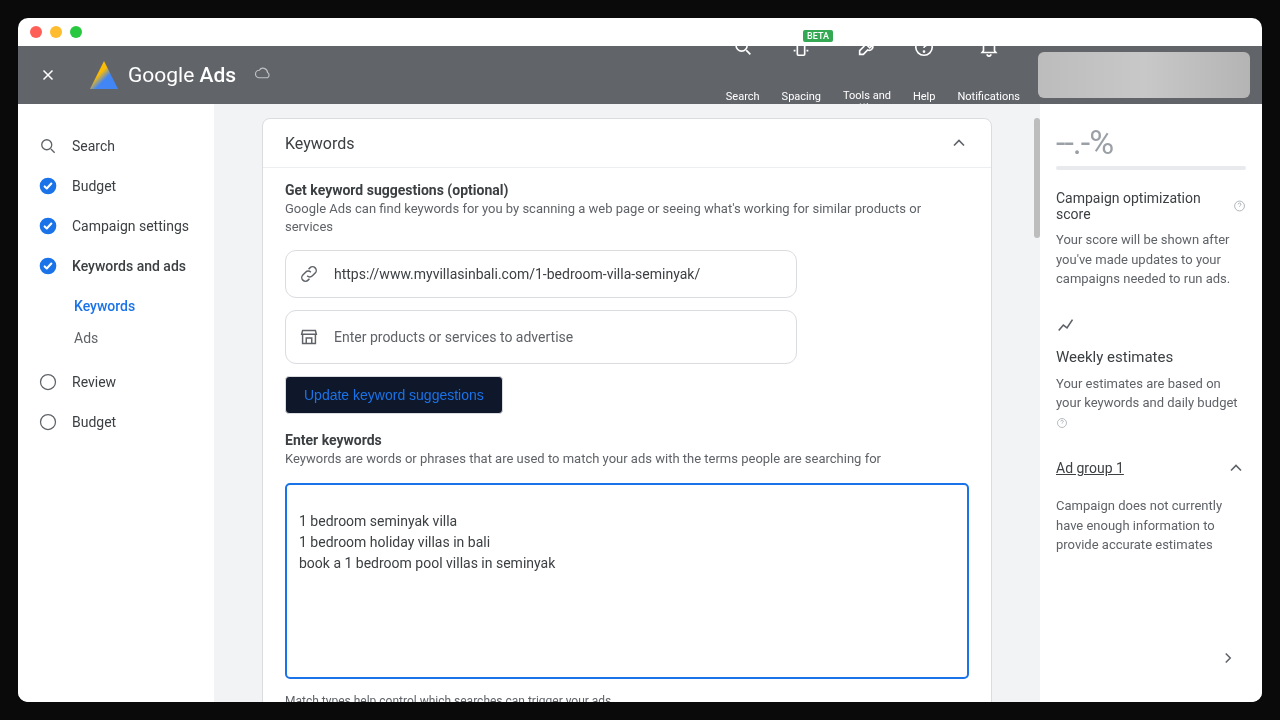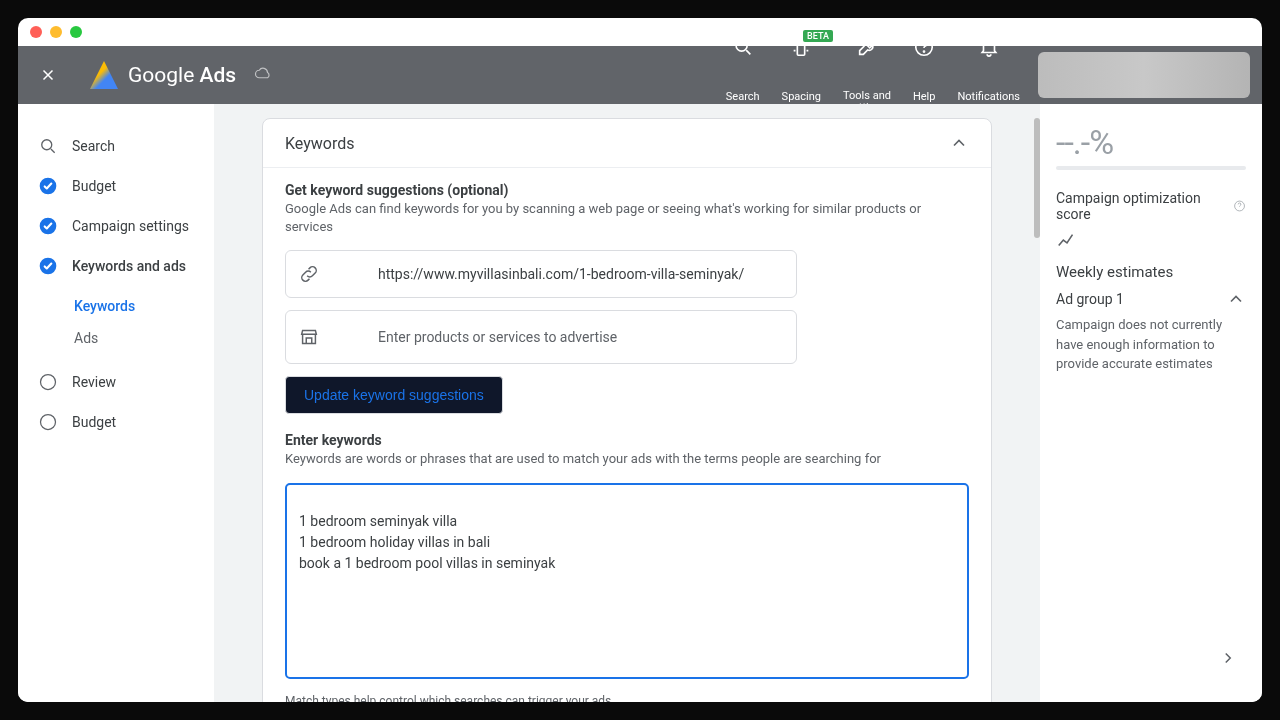--- a/index.html
+++ b/index.html
@@ -81,39 +81,39 @@
 
 .main-pane { flex: 1; background: #f1f3f4; padding: 14px 8px 0 8px; position: relative; overflow: hidden; }
 .scroll-indicator { position: absolute; right: 0; top: 14px; width: 6px; height: 120px; background: #bdbdbd; border-radius: 3px; }
 .card { background: #fff; border-radius: 8px; border: 1px solid #dadce0; margin: 0 auto 14px; max-width: 730px; }
 .card-head { display: flex; align-items: center; justify-content: space-between; padding: 14px 22px; border-bottom: 1px solid #eceef1; }
 .card-title { font-size: 16px; color: #3c4043; font-weight: 400; }
 .card-body { padding: 14px 22px 18px; }
 .sect-title { font-size: 14px; font-weight: 700; color: #3c4043; margin-bottom: 2px; }
 .sect-sub { font-size: 13px; color: #5f6368; margin-bottom: 14px; line-height: 1.4; }
 
-.field { border: 1px solid #dadce0; border-radius: 6px; display: flex; align-items: center; height: 48px; padding: 7px 12px; margin-bottom: 12px; max-width: 512px; gap: 44px; }
+.field { border: 1px solid #dadce0; border-radius: 11px; display: flex; align-items: center; height: 48px; padding: 7px 12px; margin-bottom: 12px; max-width: 512px; }
 .field svg { width: 22px; height: 22px; stroke: #5f6368; stroke-width: 1.6; fill: none; margin-right: 14px; flex-shrink: 0; }
 .field input { border: none; outline: none; font-size: 14px; color: #3c4043; flex: 1; font-family: inherit; }
 .field input::placeholder { color: #5f6368; }
 
 .update-btn { border: 1px solid #dadce0; background: #0f172a; color: #1a73e8; font-size: 14px; font-weight: 500; padding: 10px 18px; border-radius: 4px; cursor: pointer; font-family: Liberation Sans, sans-serif; margin-bottom: 18px; }
 
 .kw-area { border: 2px solid #1a73e8; border-radius: 5px; padding: 26px 12px; min-height: 196px; width: 100%; font-size: 14px; font-family: inherit; color: #3c4043; resize: none; outline: none; line-height: 1.5; }
 .match-note { font-size: 12px; color: #5f6368; margin-top: 10px; line-height: 1.5; }
 
 .right-pane { width: 222px; padding: 18px 16px; position: relative; }
 .score-pct { font-size: 34px; color: #9aa0a6; font-weight: 400; letter-spacing: -1px; margin-bottom: 4px; }
 .score-bar { height: 4px; background: #e8eaed; border-radius: 2px; margin-bottom: 20px; }
 .rside-title { font-size: 14px; color: #3c4043; font-weight: 400; margin-bottom: 8px; display: flex; align-items: center; gap: 6px; }
 .rside-title svg { width: 14px; height: 14px; stroke: #9aa0a6; stroke-width: 1.4; fill: none; }
 .rside-body { font-size: 13px; color: #5f6368; line-height: 1.5; margin-bottom: 26px; }
 .trend-icon svg { width: 22px; height: 22px; stroke: #5f6368; stroke-width: 1.8; fill: none; margin-bottom: 8px; }
 .estimates-title { font-size: 15px; color: #3c4043; margin-bottom: 8px; }
-.ad-group-row { display: flex; justify-content: space-between; align-items: center; font-size: 14px; color: #3c4043; margin-bottom: 6px; cursor: pointer; }
+.ad-group-row { display: flex; justify-content: space-between; align-items: center; font-size: 14px; color: #3c4043; margin-bottom: 18px; cursor: pointer; text-decoration: underline; }
 .nav-arrow { position: absolute; bottom: 30px; right: 20px; width: 28px; height: 28px; display: flex; align-items: center; justify-content: center; }
 .nav-arrow svg { width: 18px; height: 18px; stroke: #5f6368; stroke-width: 2; fill: none; }
 .chev { width: 20px; height: 20px; stroke: #5f6368; stroke-width: 2; fill: none; }
 </style>
 </head>
 <body>
 
 <div class="window-frame">
   <div class="titlebar">
     <div class="traffic t-red"></div>
@@ -281,27 +281,35 @@
     <div class="right-pane">
       <div class="score-pct">--.-%</div>
       <div class="score-bar"></div>
       <div class="rside-title">
         <span>Campaign optimization score</span>
         <svg viewBox="0 0 24 24">
             <circle cx="12" cy="12" r="9"></circle>
             <path d="M9.5 9a2.5 2.5 0 1 1 3.5 2.3c-.8.4-1 1-1 1.7"></path>
           </svg>
       </div>
+      <div class="rside-body">Your score will be shown after you've made updates to your campaigns needed to run ads.</div>
 
       <div class="trend-icon">
         <svg viewBox="0 0 24 24">
             <path d="M3 17l5-6 4 3 6-9"></path>
           </svg>
       </div>
       <div class="estimates-title">Weekly estimates</div>
+      <div class="rside-body">
+        <span>Your estimates are based on your keywords and daily budget</span>
+        <svg viewBox="0 0 24 24" width="12" height="12" style="display:inline;vertical-align:middle;stroke:#9aa0a6;stroke-width:1.4;fill:none">
+            <circle cx="12" cy="12" r="9"></circle>
+            <path d="M9.5 9a2.5 2.5 0 1 1 3.5 2.3c-.8.4-1 1-1 1.7"></path>
+          </svg>
+      </div>
 
       <div class="ad-group-row">
         <span>Ad group 1</span>
         <svg class="chev" viewBox="0 0 24 24">
             <path d="M6 15l6-6 6 6"></path>
           </svg>
       </div>
       <div class="rside-body">Campaign does not currently have enough information to provide accurate estimates</div>
 
       <div class="nav-arrow">

